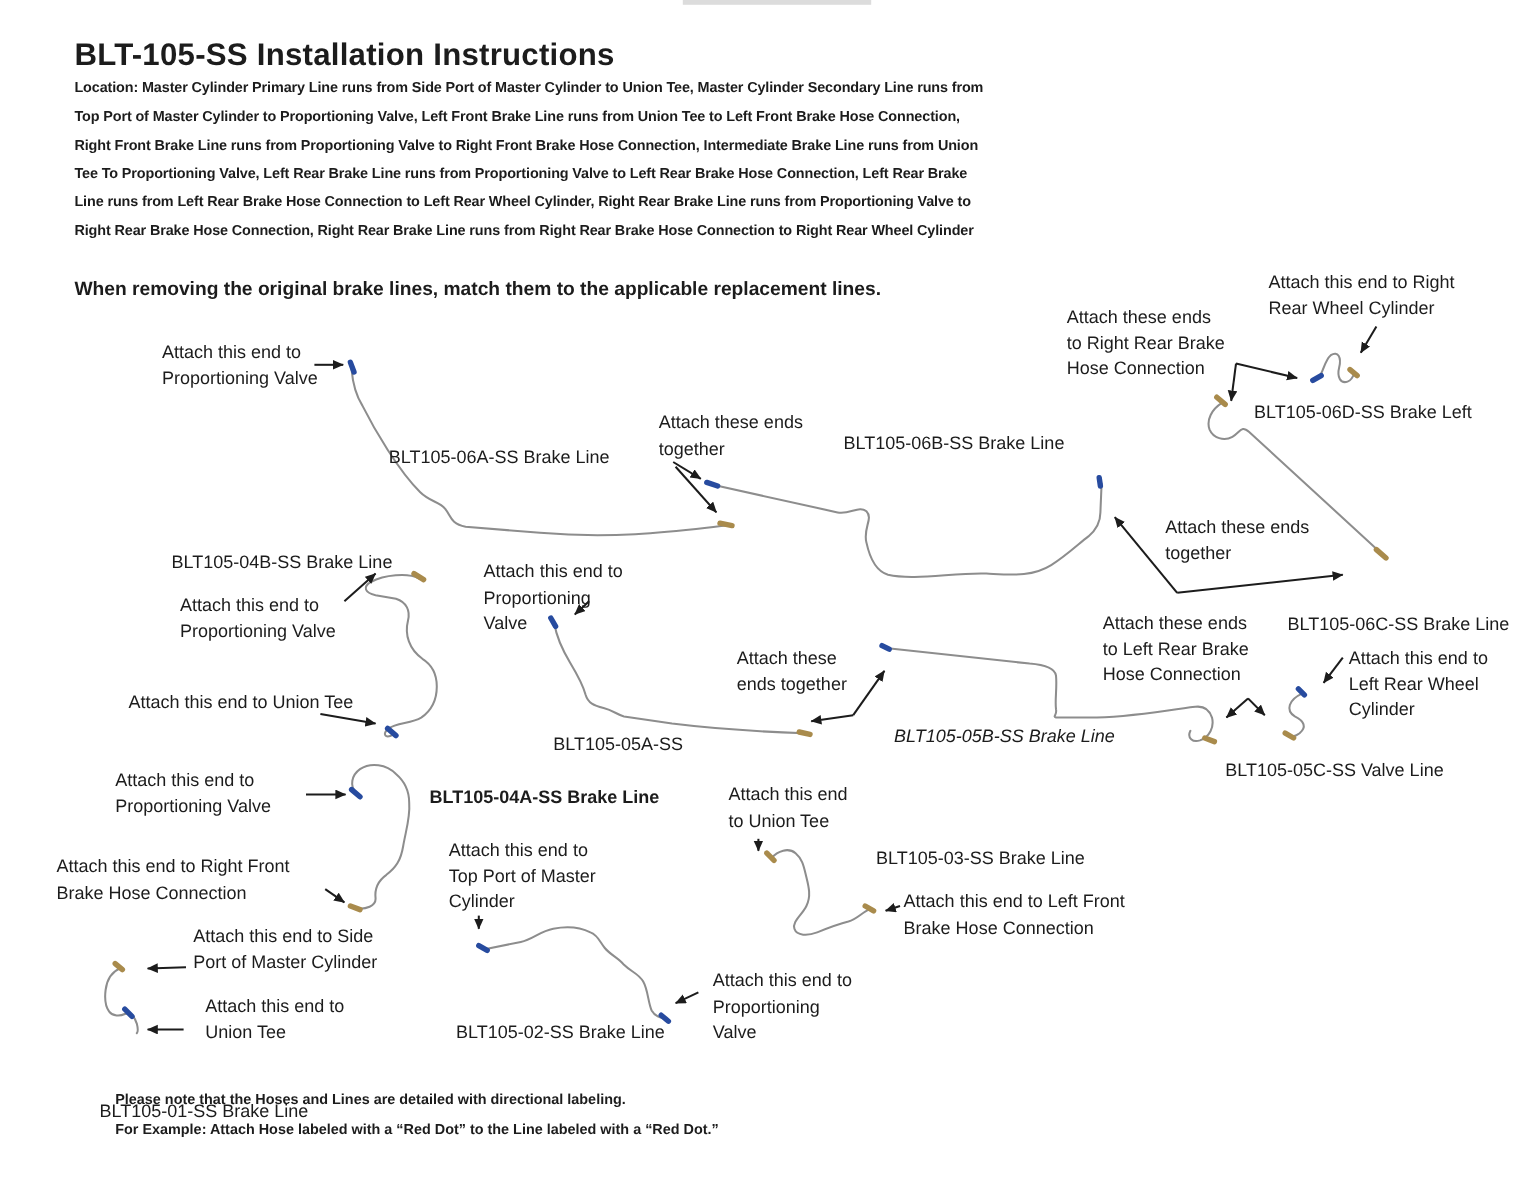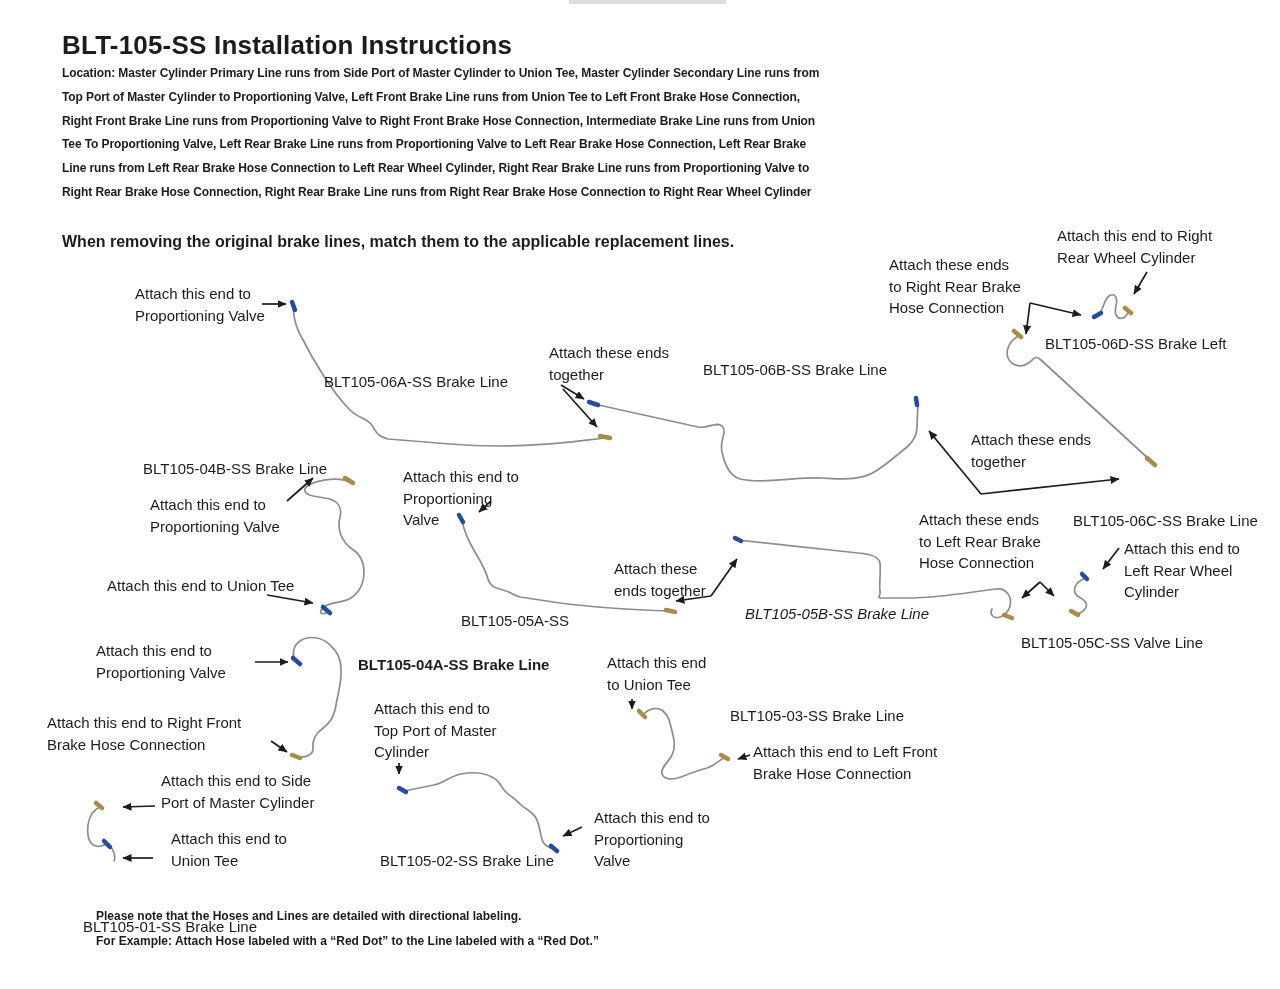--- a/index.html
+++ b/index.html
@@ -129,21 +129,21 @@
     <div class="dlabel" style="left: 971px; top: 429px;">Attach these ends
 together</div>
     <div class="dlabel" style="left: 1073px; top: 494px; margin-top: 16px;">BLT105-06C-SS Brake Line</div>
     <div class="dlabel" style="left: 143px; top: 458px;">BLT105-04B-SS Brake Line</div>
     <div class="dlabel" style="left: 150px; top: 494px;">Attach this end to
 Proportioning Valve</div>
     <div class="dlabel" style="left: 403px; top: 466px;">Attach this end to
 Proportioning
 Valve</div>
     <div class="dlabel" style="left: 107px; top: 575px;">Attach this end to Union Tee</div>
-    <div class="dlabel" style="left: 614px; top: 538px; margin-top: 20px;">Attach these
+    <div class="dlabel" style="left: 614px; top: 538px;">Attach these
 ends together</div>
     <div class="dlabel" style="left: 461px; top: 610px;">BLT105-05A-SS</div>
     <div class="dlabel" style="left: 745px; top: 603px; font-style: italic;">BLT105-05B-SS Brake Line</div>
     <div class="dlabel" style="left: 919px; top: 509px;">Attach these ends
 to Left Rear Brake
 Hose Connection</div>
     <div class="dlabel" style="left: 1124px; top: 538px;">Attach this end to
 Left Rear Wheel
 Cylinder</div>
     <div class="dlabel" style="left: 1021px; top: 632px;">BLT105-05C-SS Valve Line</div>

